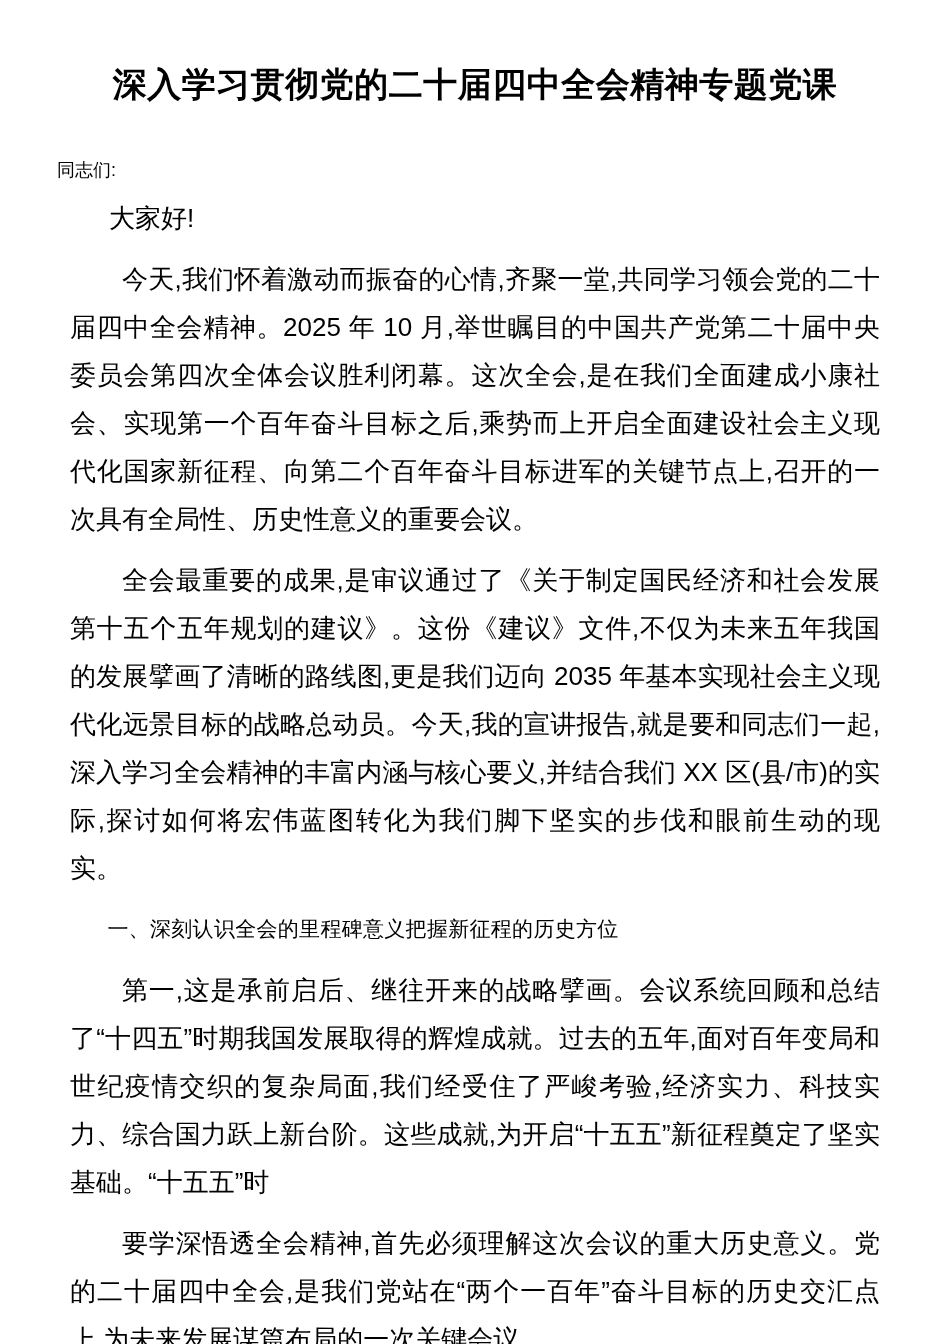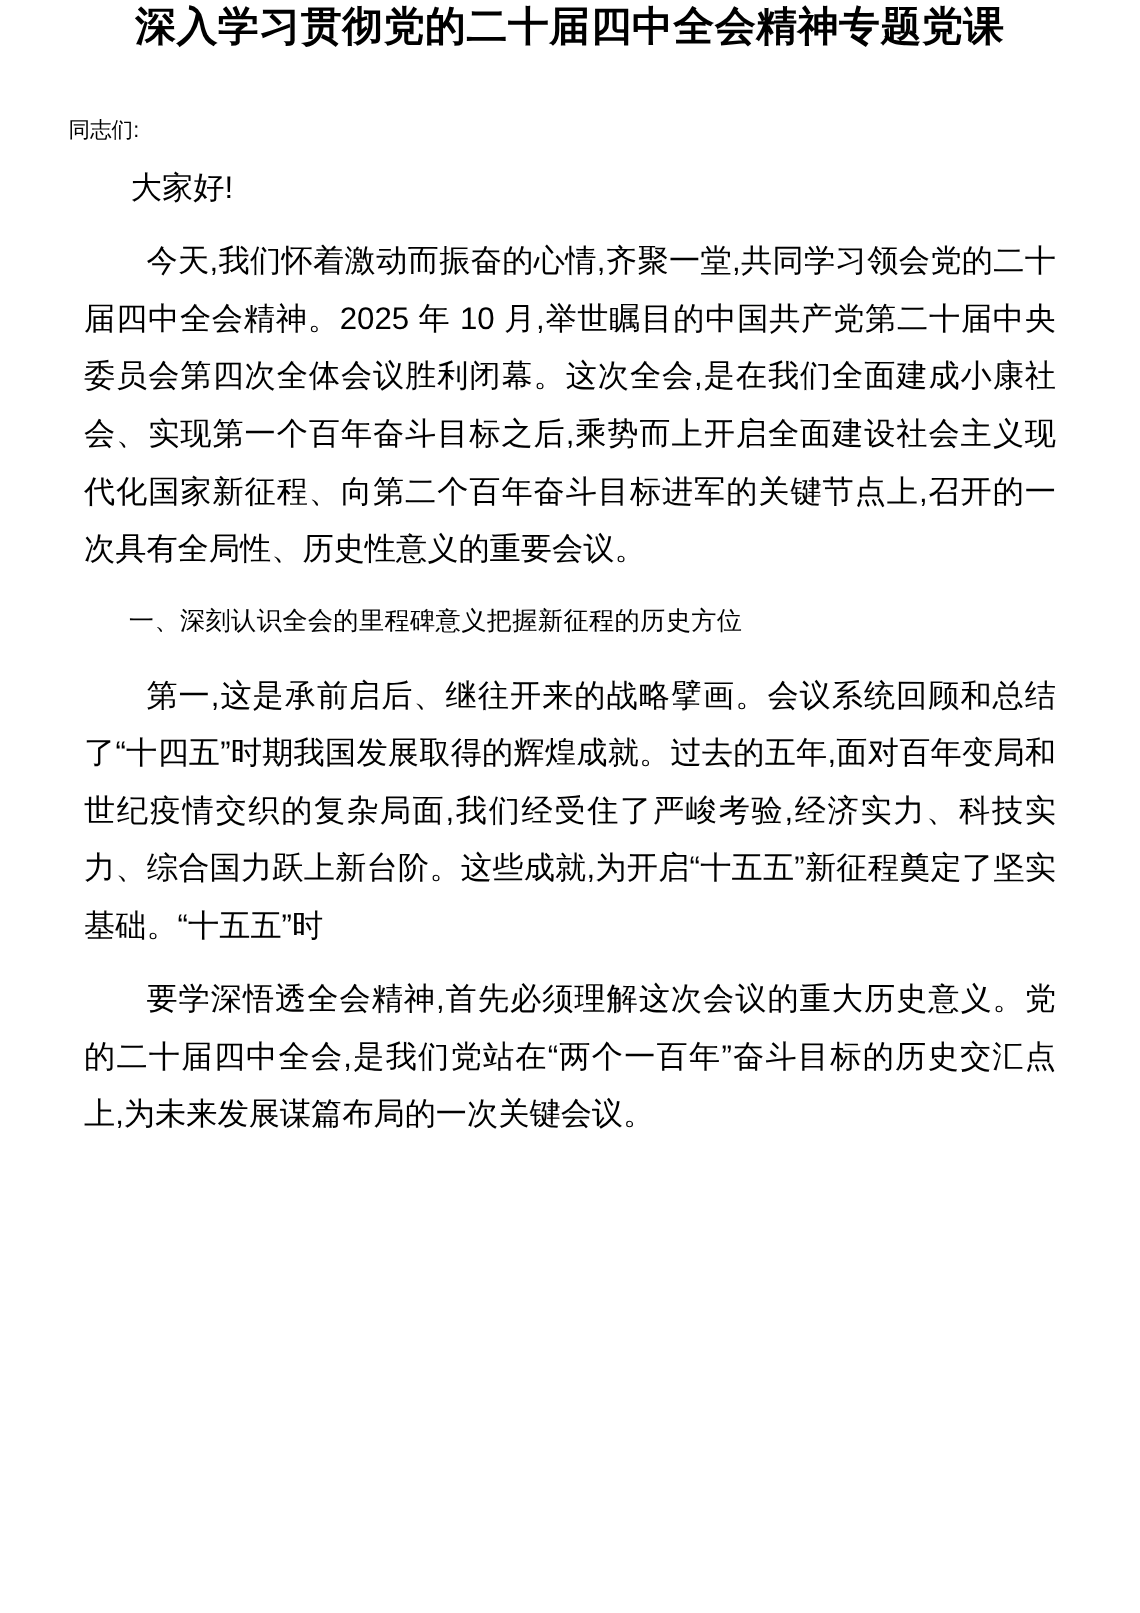--- a/index.html
+++ b/index.html
@@ -23,20 +23,21 @@
     padding: 0 57px;
     overflow: hidden;
   }
   .doc-title {
     font-size: 34px;
     font-weight: bold;
     line-height: 44px;
     text-align: center;
     letter-spacing: 0.5px;
     margin: 0;
+    padding-top: 62px;
     padding-bottom: 0;
     white-space: nowrap;
   }
   .salutation {
     font-size: 18px;
     line-height: 48px;
     margin: 0;
     padding-top: 40px;
     text-align: justify;
     text-justify: inter-ideograph;
@@ -59,35 +60,37 @@
     word-break: break-all;
   }
   .section-heading {
     font-size: 21px;
     line-height: 48px;
     margin: 0;
     text-indent: 2.4em;
     text-align: left;
     font-weight: normal;
     letter-spacing: 0.3px;
+    font-family: Liberation Serif, serif;
   }
 </style>
 </head>
 <body>
 
 <div class="page">
 
   <h1 class="doc-title">深入学习贯彻党的二十届四中全会精神专题党课</h1>
 
   <p class="salutation">同志们:</p>
 
   <p class="greeting">大家好!</p>
 
   <p class="body-para">今天,我们怀着激动而振奋的心情,齐聚一堂,共同学习领会党的二十届四中全会精神。2025 年 10 月,举世瞩目的中国共产党第二十届中央委员会第四次全体会议胜利闭幕。这次全会,是在我们全面建成小康社会、实现第一个百年奋斗目标之后,乘势而上开启全面建设社会主义现代化国家新征程、向第二个百年奋斗目标进军的关键节点上,召开的一次具有全局性、历史性意义的重要会议。</p>
 
+  <p class="body-para">全会最重要的成果,是审议通过了《关于制定国民经济和社会发展第十五个五年规划的建议》。这份《建议》文件,不仅为未来五年我国的发展擘画了清晰的路线图,更是我们迈向 2035 年基本实现社会主义现代化远景目标的战略总动员。今天,我的宣讲报告,就是要和同志们一起,深入学习全会精神的丰富内涵与核心要义,并结合我们 XX 区(县/市)的实际,探讨如何将宏伟蓝图转化为我们脚下坚实的步伐和眼前生动的现实。</p>
 
   <h2 class="section-heading">一、深刻认识全会的里程碑意义把握新征程的历史方位</h2>
 
   <p class="body-para">第一,这是承前启后、继往开来的战略擘画。会议系统回顾和总结了“十四五”时期我国发展取得的辉煌成就。过去的五年,面对百年变局和世纪疫情交织的复杂局面,我们经受住了严峻考验,经济实力、科技实力、综合国力跃上新台阶。这些成就,为开启“十五五”新征程奠定了坚实基础。“十五五”时</p>
 
   <p class="body-para">要学深悟透全会精神,首先必须理解这次会议的重大历史意义。党的二十届四中全会,是我们党站在“两个一百年”奋斗目标的历史交汇点上,为未来发展谋篇布局的一次关键会议。</p>
 
 </div>
 
 </body></html>

